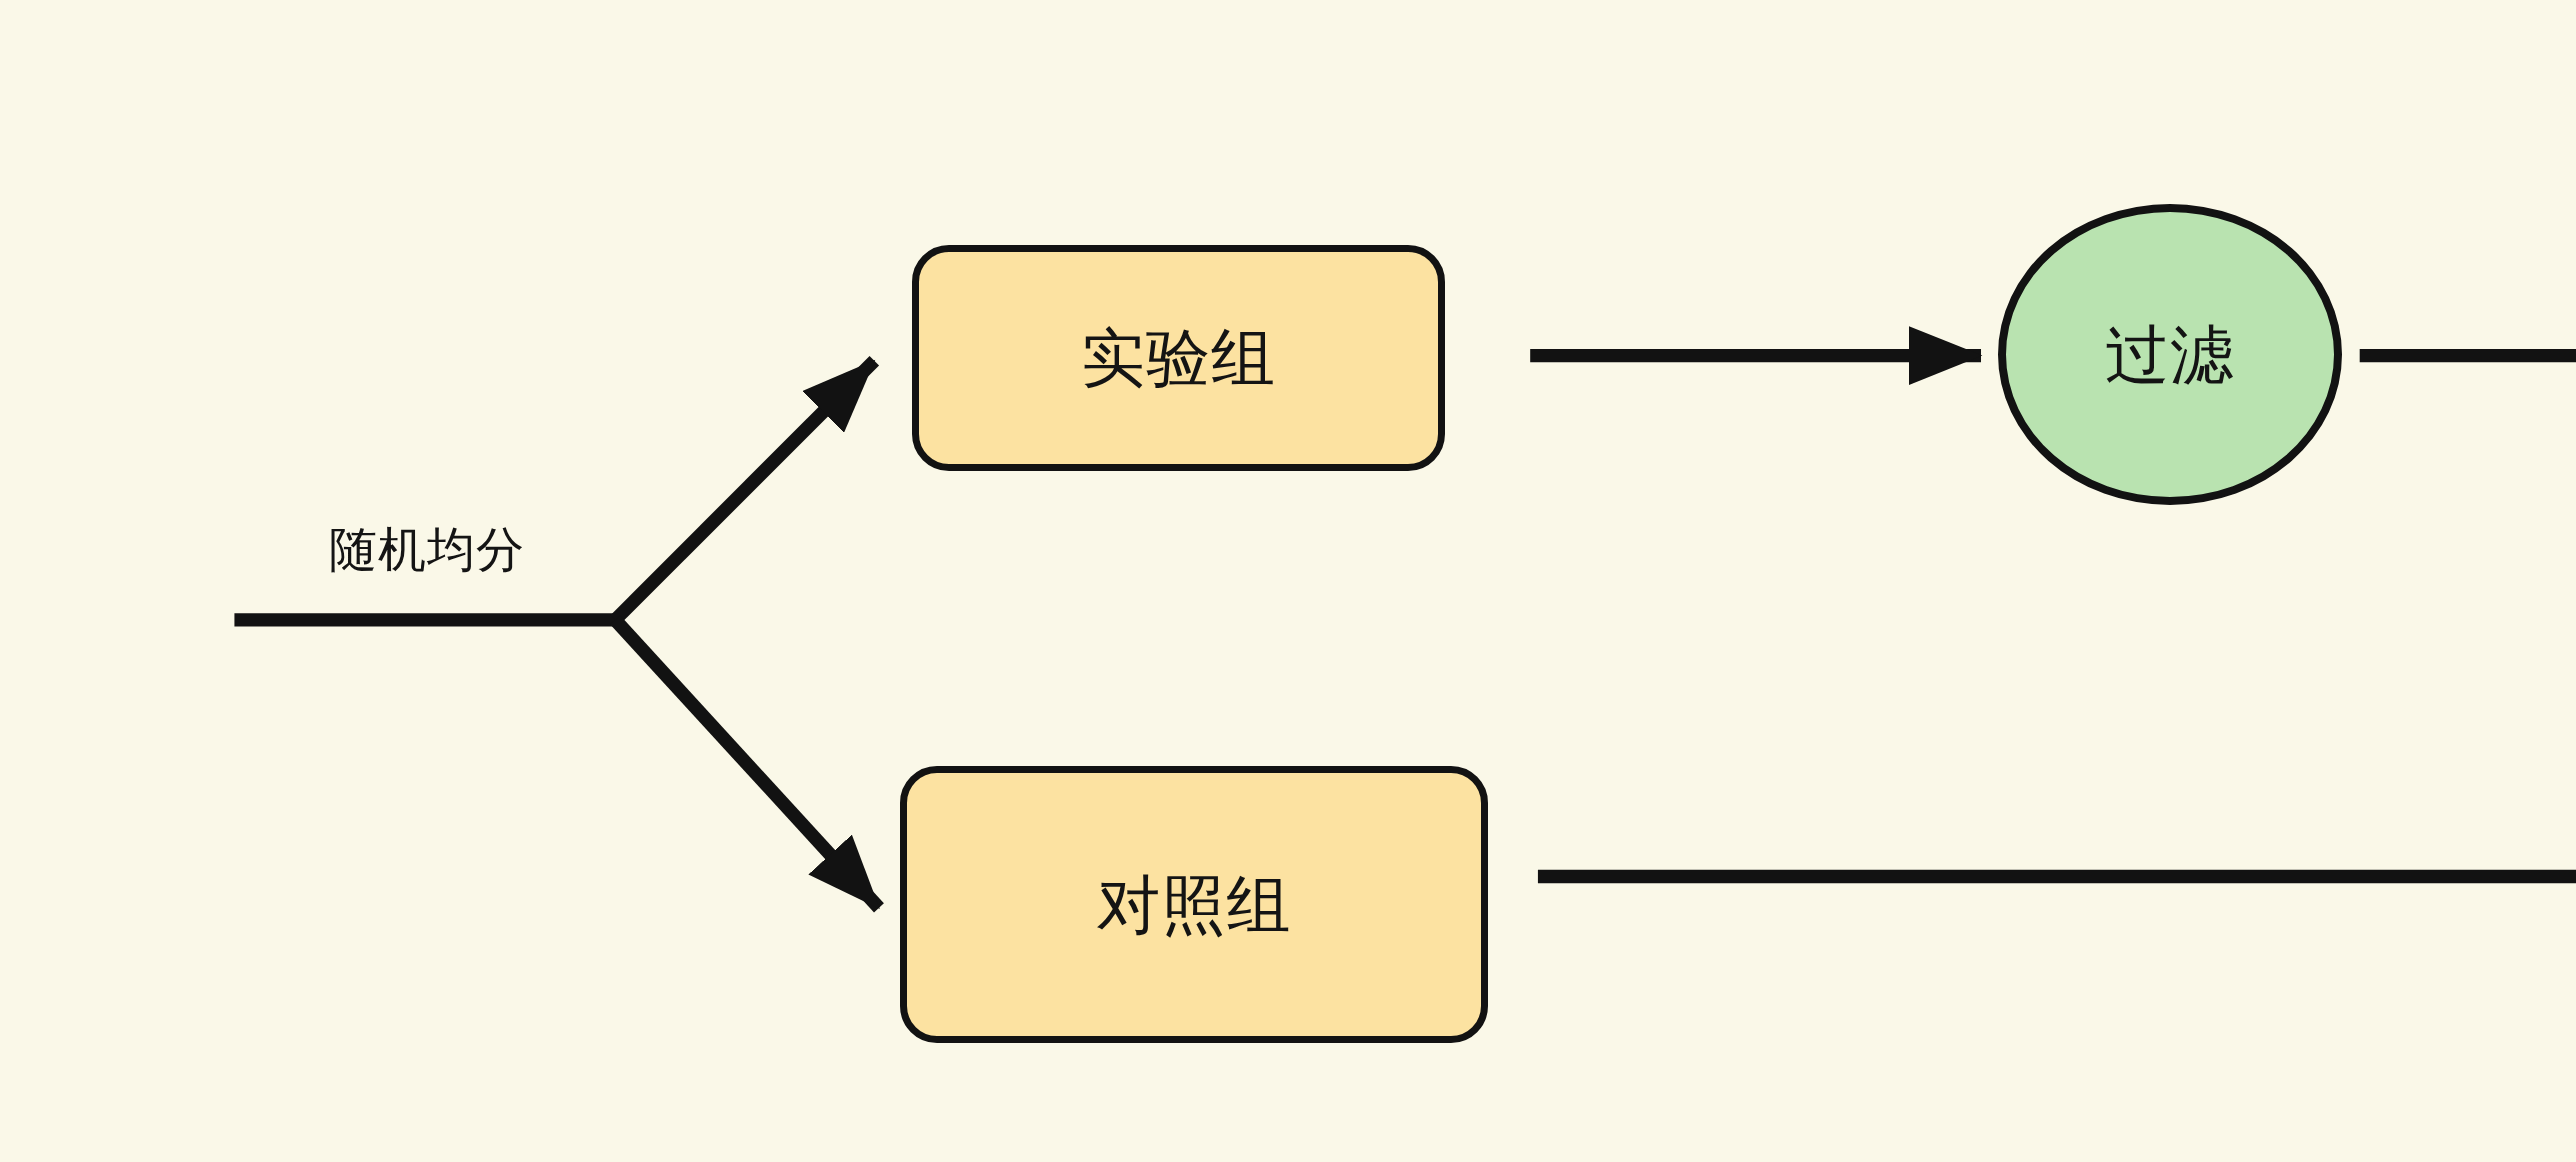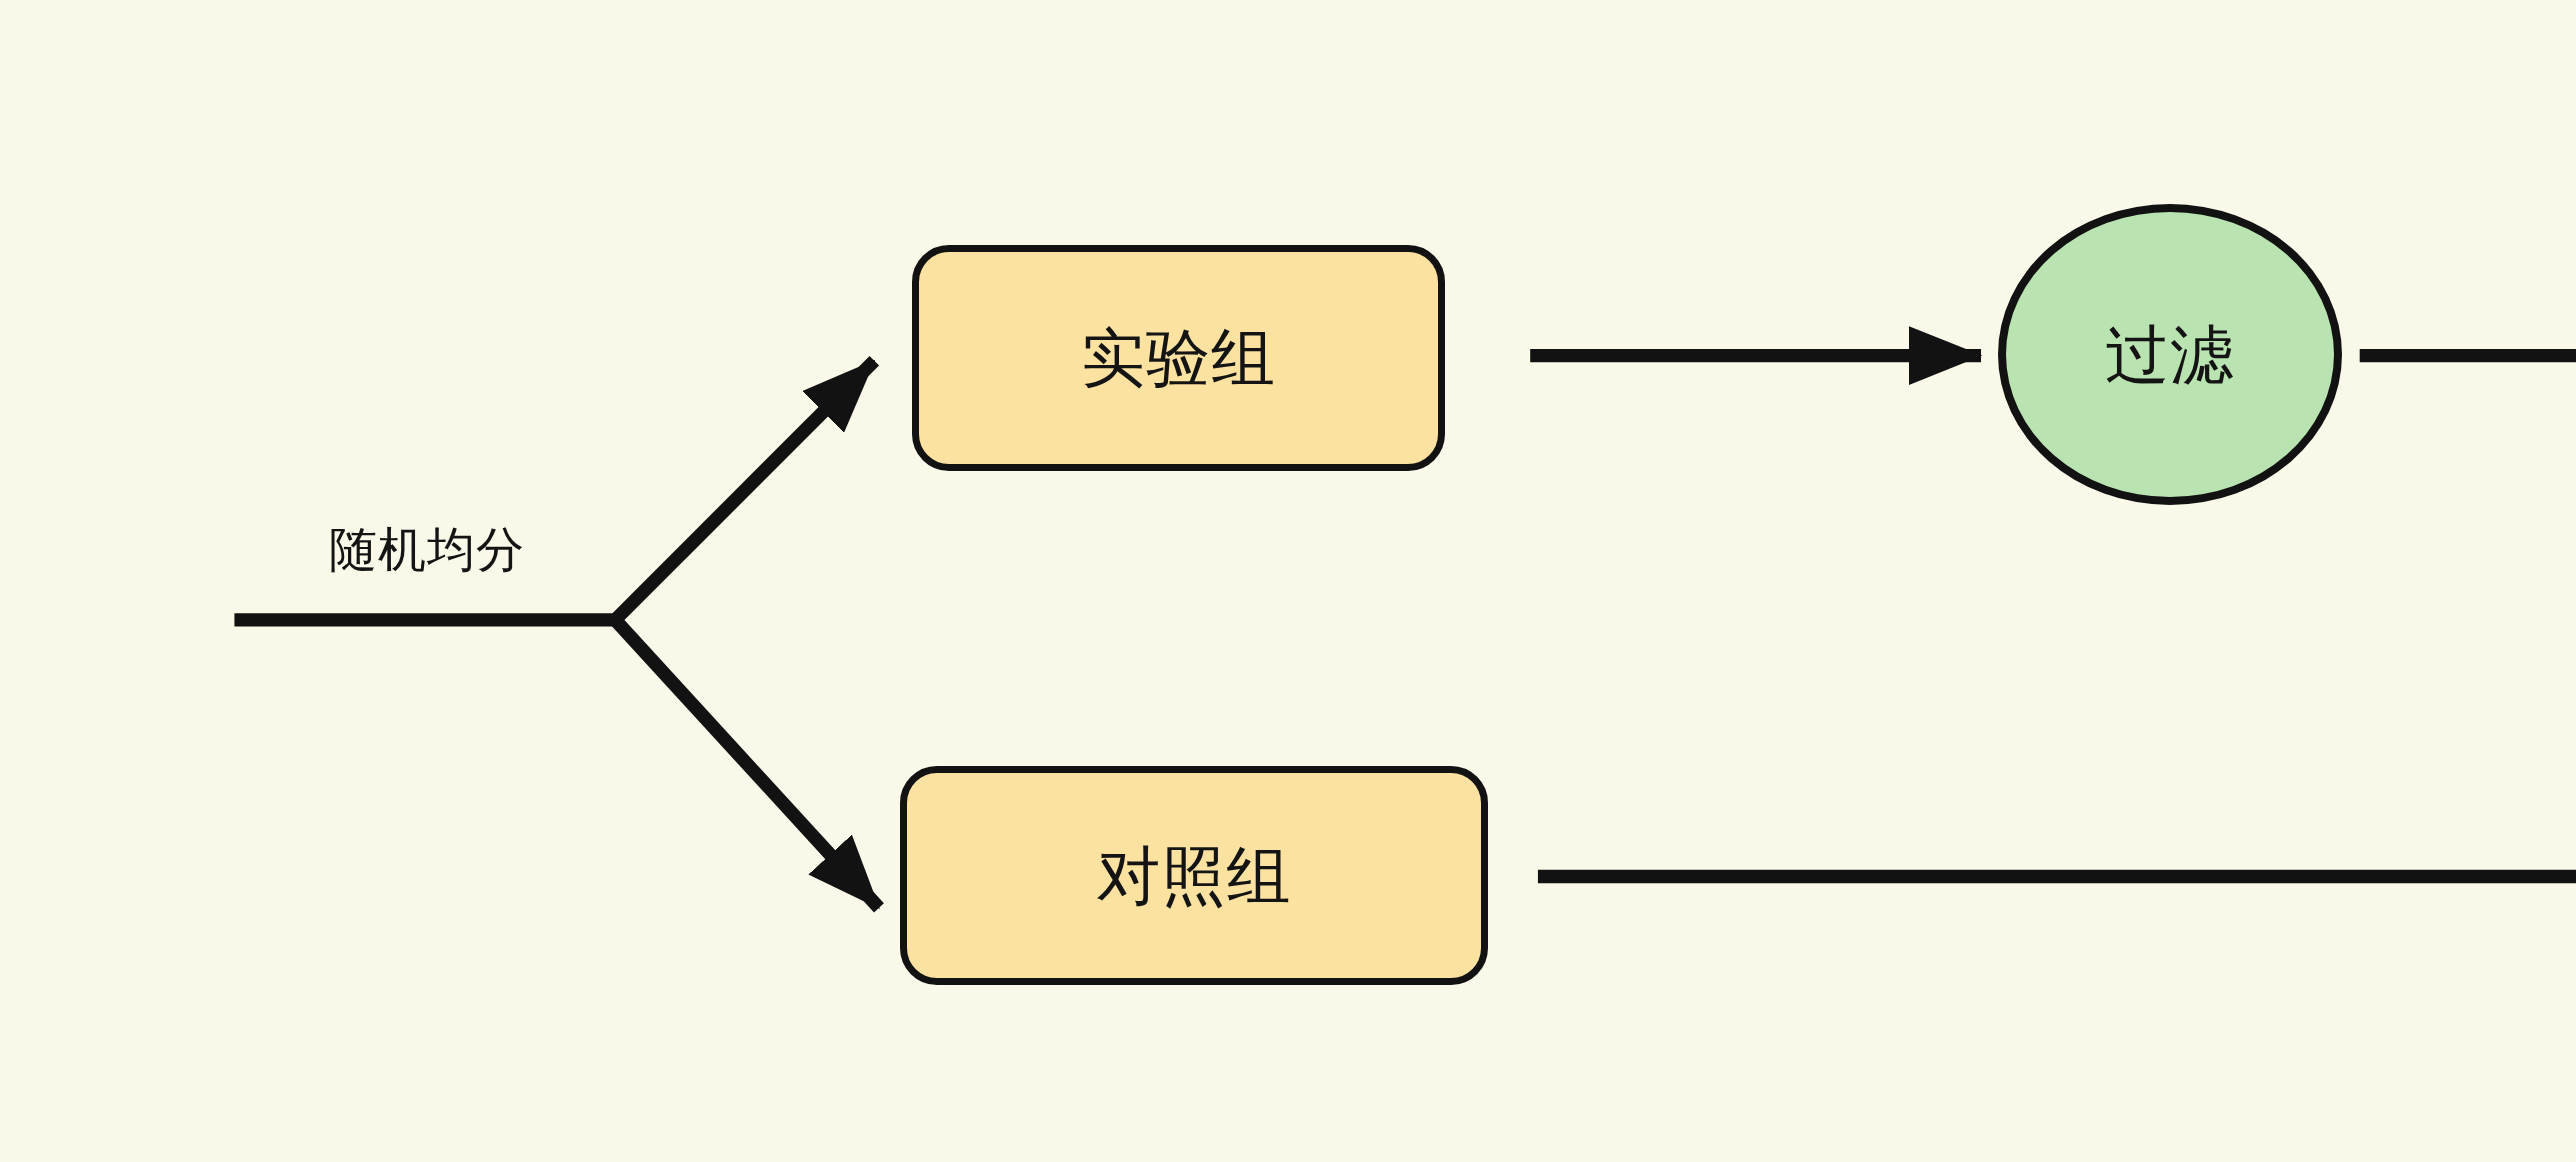--- a/index.html
+++ b/index.html
@@ -52,21 +52,21 @@
     background: var(--box-fill);
     border: 7.2px solid var(--stroke);
     border-radius: 37px;
   }
   .node--ellipse {
     background: var(--ellipse-fill);
     border: 8.8px solid var(--stroke);
     border-radius: 50%;
   }
   .node-exp    { left: 896px; top: 245px;  width: 533px; height: 226px; margin-left: 16px; }
-  .node-ctrl   { left: 900px; top: 766px; width: 588px; height: 219px; text-align: right; }
+  .node-ctrl   { left: 900px; top: 766px; width: 588px; height: 277px; text-align: right; }
   .node-filter { left: 1998px; top: 204px;  width: 344px;  height: 301px; }
   .split-label {
     position: absolute;
     left: 427px;
     top: 549px;
     transform: translate(-50%, -50%);
     font-size: 48px;
     line-height: 1;
     letter-spacing: 1px;
     white-space: nowrap;

